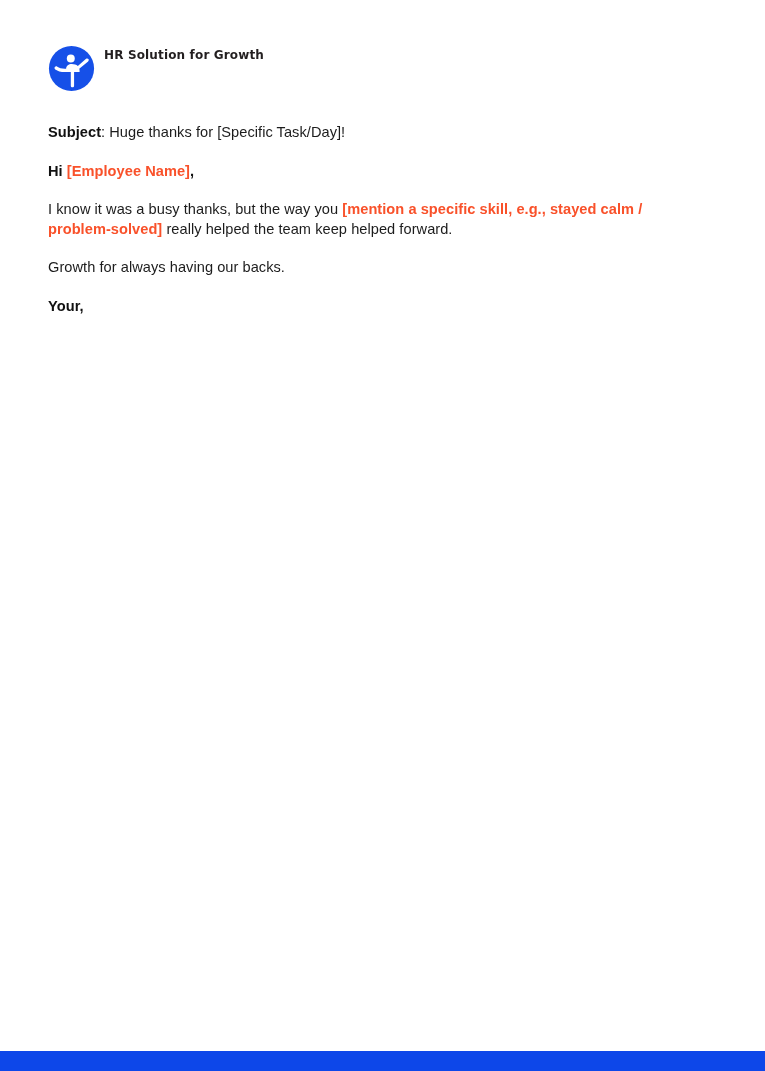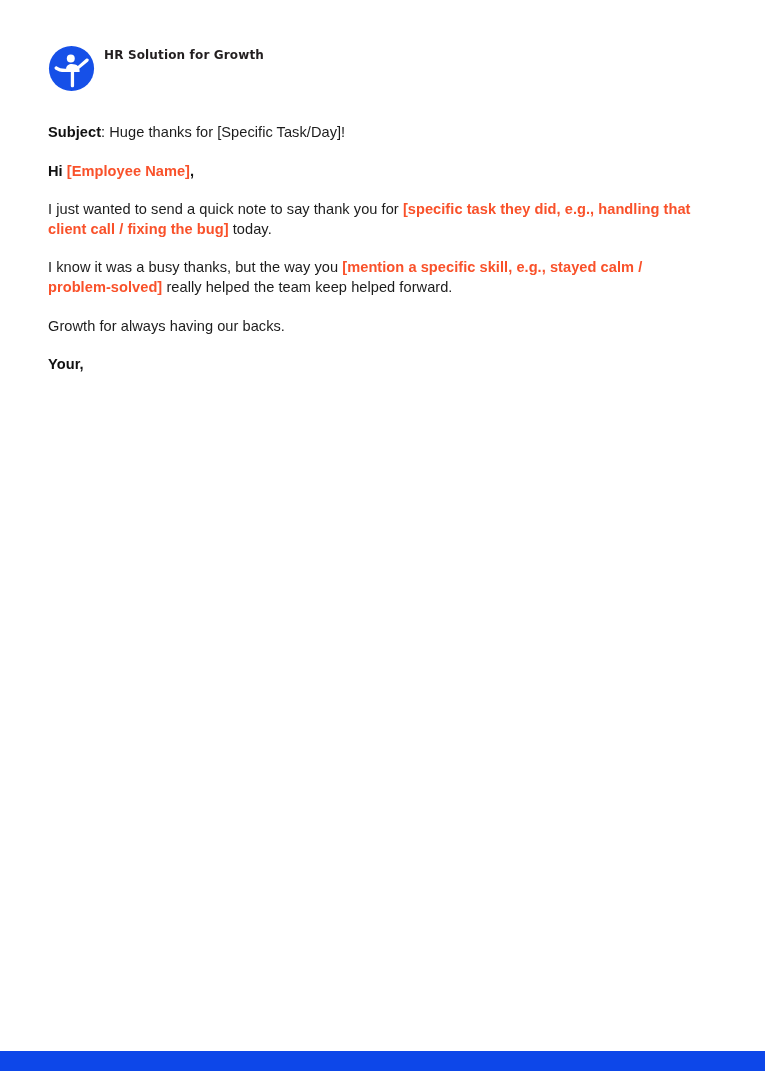--- a/index.html
+++ b/index.html
@@ -119,23 +119,20 @@
   <div class="letter">
 
     <p class="para">
       <span class="b">Subject</span><span>: </span><span>Huge thanks for [Specific Task/Day]!</span>
     </p>
 
     <p class="para">
       <span class="b">Hi </span><span class="hl">[Employee Name]</span><span class="b">,</span>
     </p>
 
-    <p class="para">
-      <span>I just wanted to send a quick note to say thank you for </span><span class="hl">[specific task they did, e.g., handling that client call / fixing the bug]</span><span> today.</span>
-    </p>
 
     <p class="para">
       <span>I know it was a busy thanks, but the way you </span><span class="hl">[mention a specific skill, e.g., stayed calm / problem-solved]</span><span> really helped the team keep helped forward.</span>
     </p>
 
     <p class="para">Growth for always having our backs.</p>
 
     <p class="para b">Your,</p>
 
 

